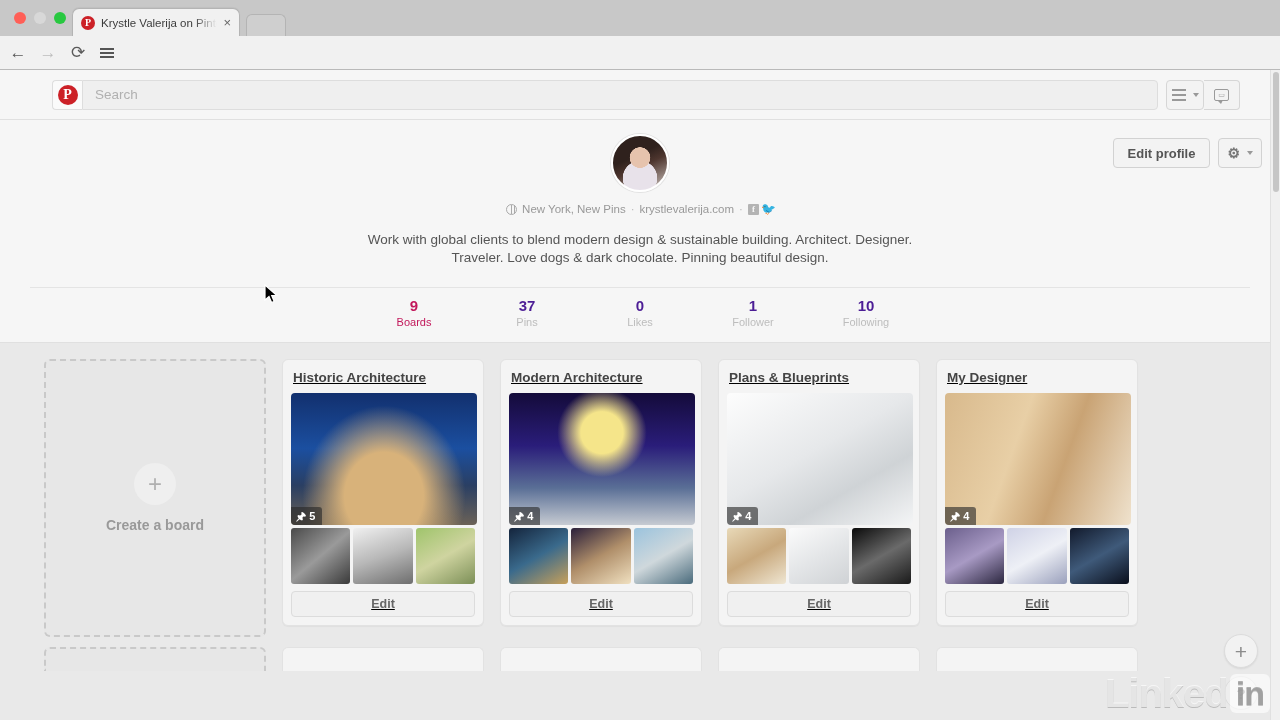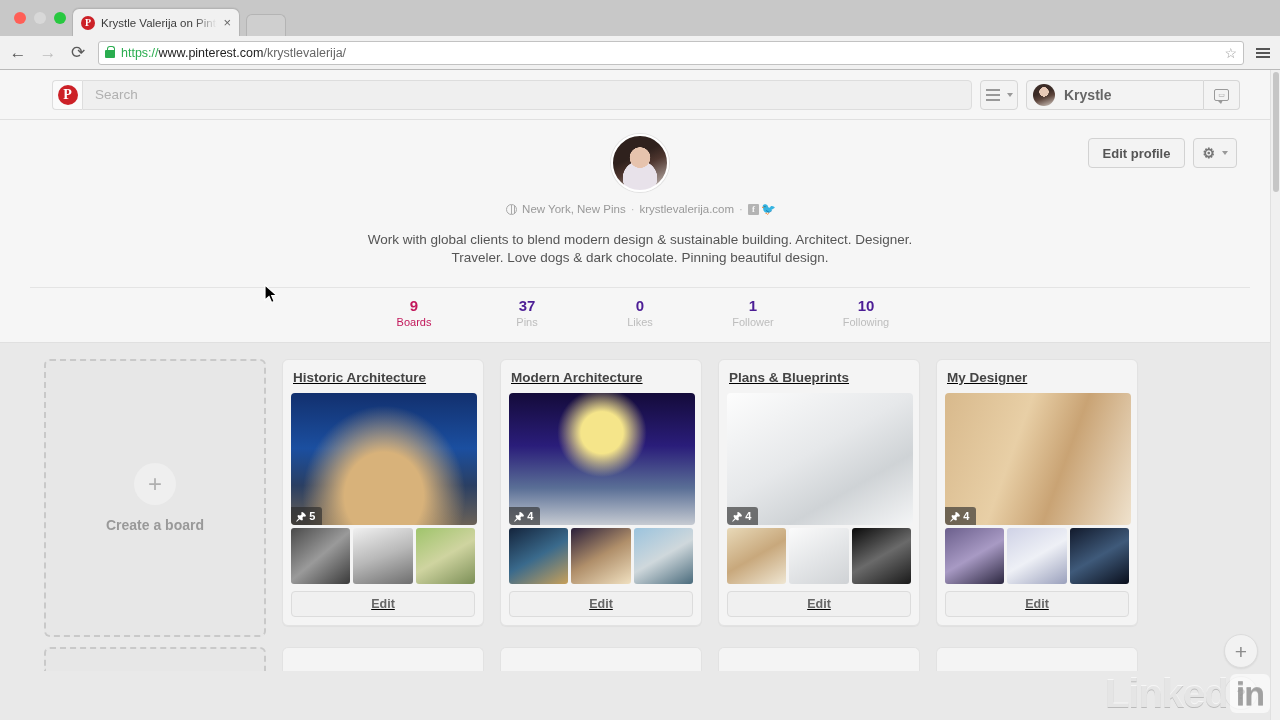--- a/index.html
+++ b/index.html
@@ -150,21 +150,21 @@
     width: 0; height: 0; border-left: 4px solid transparent;
     border-right: 2px solid transparent; border-top: 4px solid #9a9a9a;
   }
 
   
   .profile {
     background: #f6f6f6; padding: 14px 0 0; position: relative;
     border-bottom: 1px solid #e0e0e0;
   }
   .profile-actions {
-    position: absolute; right: 43px; top: 18px; display: flex; gap: 8px;
+    position: absolute; right: 18px; top: 18px; display: flex; gap: 8px;
   }
   .btn {
     height: 30px; padding: 0 14px; border: 1px solid #d2d2d2;
     border-radius: 4px; background: #f3f3f3; font-size: 13px;
     color: #555; font-weight: bold; display: flex; align-items: center;
     cursor: pointer;
   }
   .gear-btn { padding: 0 8px; gap: 4px; }
   .gear {
     font-size: 14px; color: #777; line-height: 1;
@@ -329,25 +329,20 @@
       <span class="tab-title">Krystle Valerija on Pinteres</span>
       <span class="tab-close">×</span>
     </div>
     <div class="newtab"></div>
   </div>
 
   <div class="toolbar">
     <span class="navbtn">←</span>
     <span class="navbtn disabled">→</span>
     <span class="navbtn">⟳</span>
-    <div class="urlbar">
-      <span class="lock"></span>
-      <span class="url"><span class="scheme">https://</span><span class="host">www.pinterest.com</span><span class="path">/krystlevalerija/</span></span>
-      <span class="star">☆</span>
-    </div>
     <span class="menu-ham">
         <i></i>
         <i></i>
         <i></i>
       </span>
   </div>
 
   <div class="page">
 
     <div class="pin-header">
@@ -357,24 +352,20 @@
       <div class="searchbox">
         <input placeholder="Search" style="">
       </div>
       <div class="hdr-btn hdr-ham">
         <span class="bars">
             <i></i>
             <i></i>
             <i></i>
           </span>
         <span class="caret"></span>
-      </div>
-      <div class="userchip">
-        <span class="ava"></span>
-        <span class="uname">Krystle</span>
       </div>
       <div class="msg-btn">
         <span class="bubble">▭</span>
       </div>
     </div>
 
     <div class="profile">
       <div class="profile-actions">
         <div class="btn">Edit profile</div>
         <div class="btn gear-btn">

